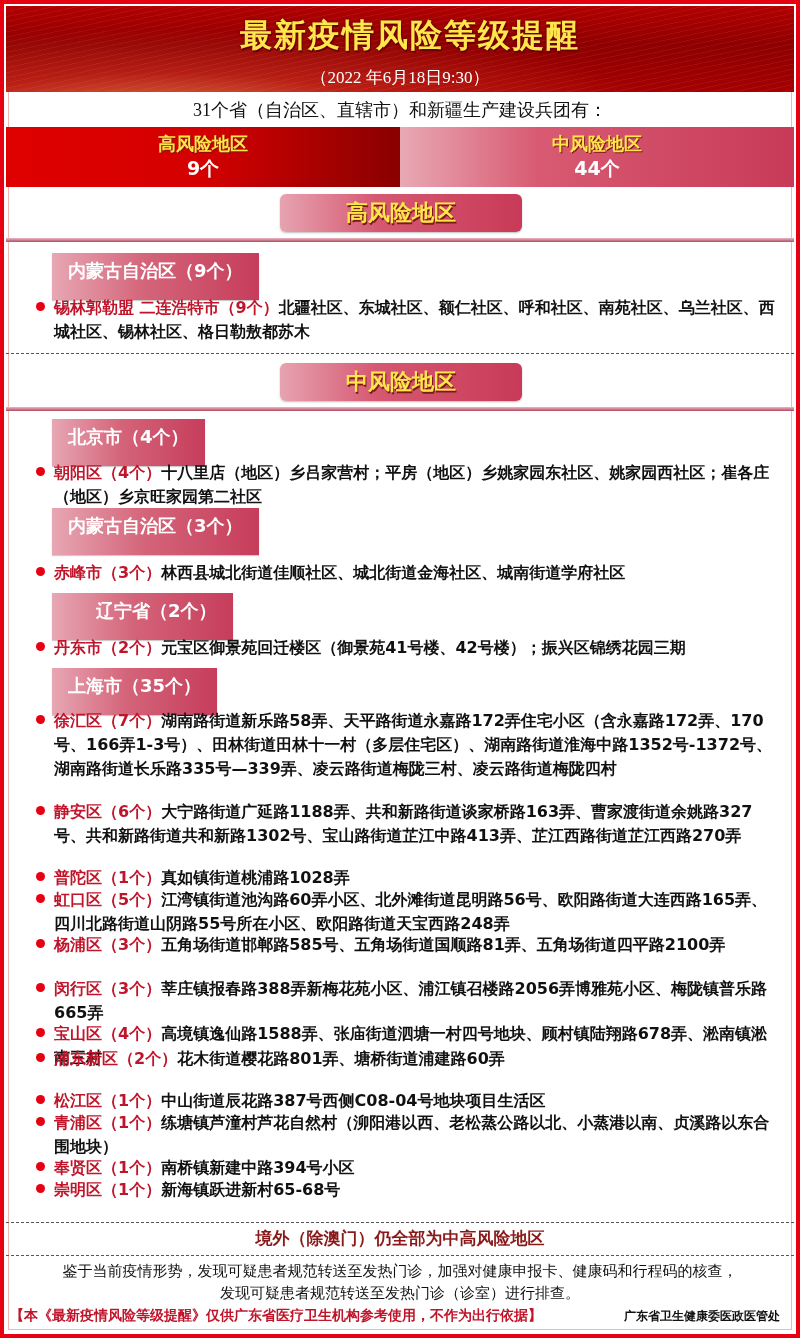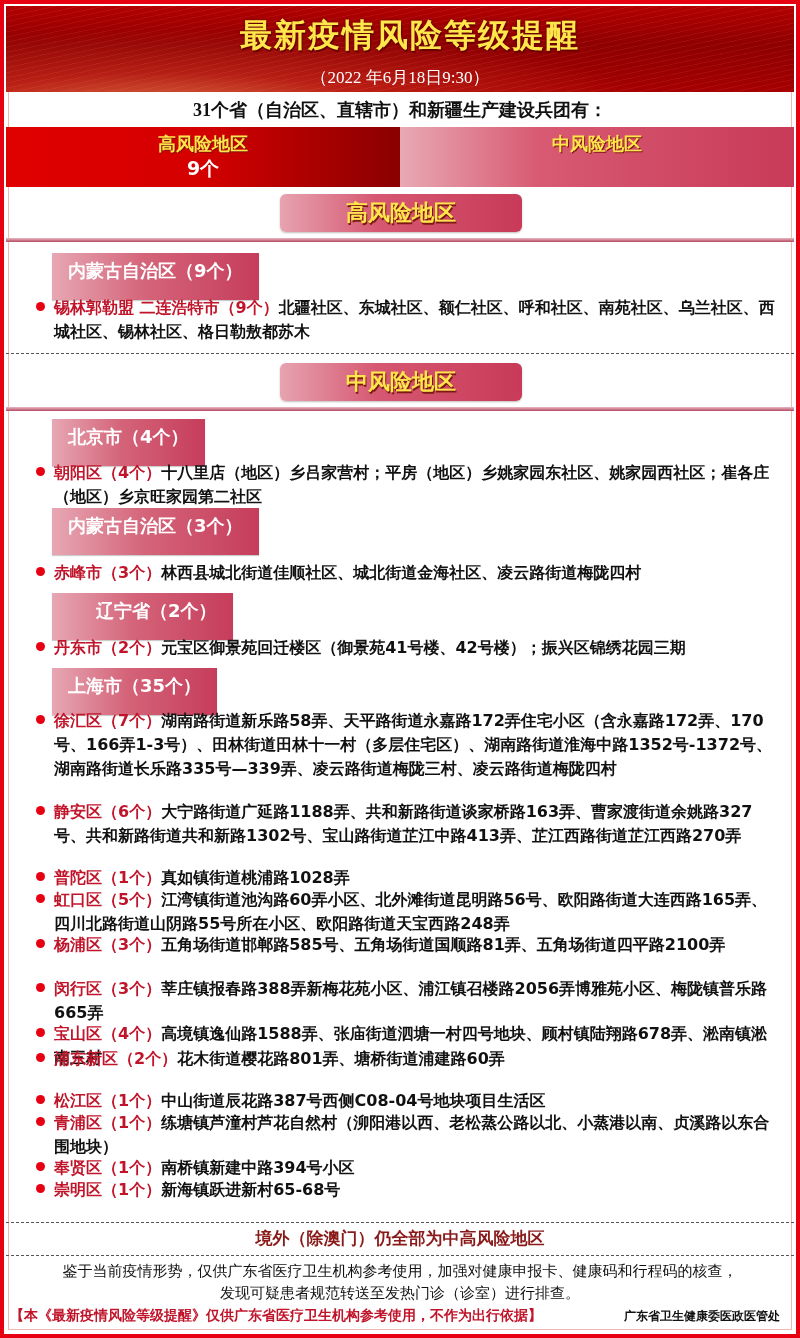--- a/index.html
+++ b/index.html
@@ -26,21 +26,21 @@
     font-family: "DejaVu Serif", "Liberation Serif", serif;
     font-size: 32px; font-weight: bold; letter-spacing: 2px;
     color: #ffe64a; text-shadow: 1px 2px 0 #6a0000, 0 0 3px #5a0000; padding-left: 20px;
   }
   .banner-date {
     position: absolute; left: 0; right: 0; top: 60px; text-align: center;
     font-family: "Liberation Serif", serif; font-size: 17px; color: #fff;
   }
   .summary-line {
     position: absolute; left: 6px; top: 95px; width: 788px; height: 30px;
-    text-align: center; font-size: 18px; font-weight: bold; color: #111;
+    text-align: center; font-size: 18px; font-weight: normal; color: #111;
     line-height: 30px; font-family: "Liberation Serif", serif;
   }
   .stats { position: absolute; left: 6px; top: 127px; width: 788px; height: 60px; display: flex; }
   .stat { flex: 1; text-align: center; padding-top: 6px; }
   .stat.high { background: linear-gradient(90deg, #e00000 0%, #d40000 50%, #8a0000 100%); }
   .stat.mid { background: linear-gradient(90deg, #e8a9b4 0%, #d85a72 35%, #c83a58 100%); }
   .stat-label { font-size: 18px; font-weight: bold; color: #ffe64a; text-shadow: 1px 1px 0 #7a1010; line-height: 22px; }
   .stat-count { font-size: 19px; font-weight: bold; color: #fff; line-height: 26px; }
 
   .section-pill {
@@ -107,20 +107,21 @@
 </div>
 <div class="summary-line">31个省（自治区、直辖市）和新疆生产建设兵团有：</div>
 
 <div class="stats">
   <div class="stat high">
     <div class="stat-label">高风险地区</div>
     <div class="stat-count">9个</div>
   </div>
   <div class="stat mid">
     <div class="stat-label">中风险地区</div>
+    <div class="stat-count">44个</div>
   </div>
 </div>
 
 <div class="section-pill" style="top:194px;">高风险地区</div>
 <div class="section-rule" style="top:238px;"></div>
 
 <div class="prov-tag" style="top:253px;">内蒙古自治区（9个）</div>
 <div class="entry" style="top:296px;">
   <span class="dot"></span><span class="area">锡林郭勒盟 二连浩特市（9个）</span><span class="body">北疆社区、东城社区、额仁社区、呼和社区、南苑社区、乌兰社区、西城社区、锡林社区、格日勒敖都苏木</span>
 </div>
@@ -130,21 +131,21 @@
 <div class="section-pill" style="top:363px;">中风险地区</div>
 <div class="section-rule" style="top:407px;"></div>
 
 <div class="prov-tag" style="top:419px;">北京市（4个）</div>
 <div class="entry" style="top:461px;">
   <span class="dot"></span><span class="area">朝阳区（4个）</span><span class="body">十八里店（地区）乡吕家营村；平房（地区）乡姚家园东社区、姚家园西社区；崔各庄（地区）乡京旺家园第二社区</span>
 </div>
 
 <div class="prov-tag" style="top:508px;">内蒙古自治区（3个）</div>
 <div class="entry" style="top:561px;">
-  <span class="dot"></span><span class="area">赤峰市（3个）</span><span class="body">林西县城北街道佳顺社区、城北街道金海社区、凌云路街道梅陇四村</span>
+  <span class="dot"></span><span class="area">赤峰市（3个）</span><span class="body">林西县城北街道佳顺社区、城北街道金海社区、城南街道学府社区</span>
 </div>
 
 <div class="prov-tag" style="top:593px;padding-left:44px;">辽宁省（2个）</div>
 <div class="entry" style="top:636px;">
   <span class="dot"></span><span class="area">丹东市（2个）</span><span class="body">元宝区御景苑回迁楼区（御景苑41号楼、42号楼）；振兴区锦绣花园三期</span>
 </div>
 
 <div class="prov-tag" style="top:668px;">上海市（35个）</div>
 
 <div class="entry" style="top:709px;">
@@ -181,17 +182,17 @@
   <span class="dot"></span><span class="area">奉贤区（1个）</span><span class="body">南桥镇新建中路394号小区</span>
 </div>
 <div class="entry" style="top:1178px;">
   <span class="dot"></span><span class="area">崇明区（1个）</span><span class="body">新海镇跃进新村65-68号</span>
 </div>
 
 <div class="dotted-rule" style="top:1222px;"></div>
 <div class="overseas">境外（除澳门）仍全部为中高风险地区</div>
 <div class="dotted-rule" style="top:1255px;"></div>
 <div class="notice">
-  <div>鉴于当前疫情形势，仅供广东省医疗卫生机构参考使用，加强对健康申报卡、健康码和行程码的核查，</div>
+  <div>鉴于当前疫情形势，发现可疑患者规范转送至发热门诊，加强对健康申报卡、健康码和行程码的核查，</div>
   <div>发现可疑患者规范转送至发热门诊（诊室）进行排查。</div>
 </div>
 <div class="footer-note">【本《最新疫情风险等级提醒》仅供广东省医疗卫生机构参考使用，不作为出行依据】</div>
 <div class="footer-org">广东省卫生健康委医政医管处</div>
 
 </body></html>

